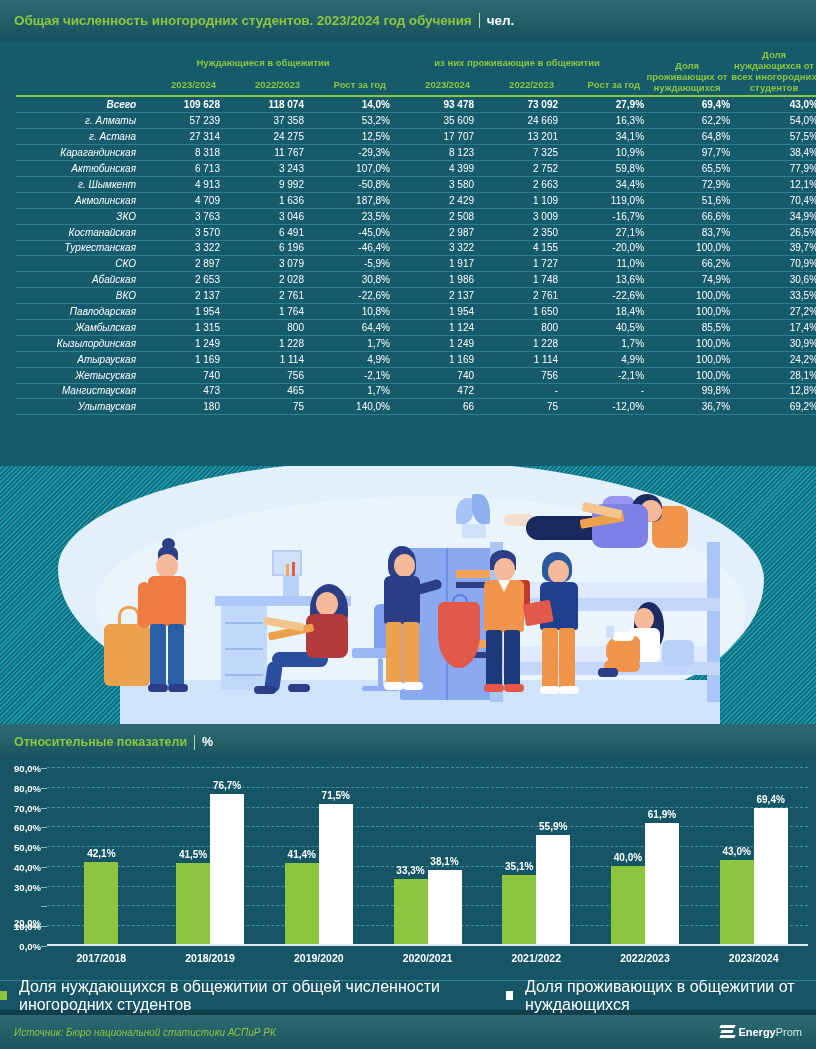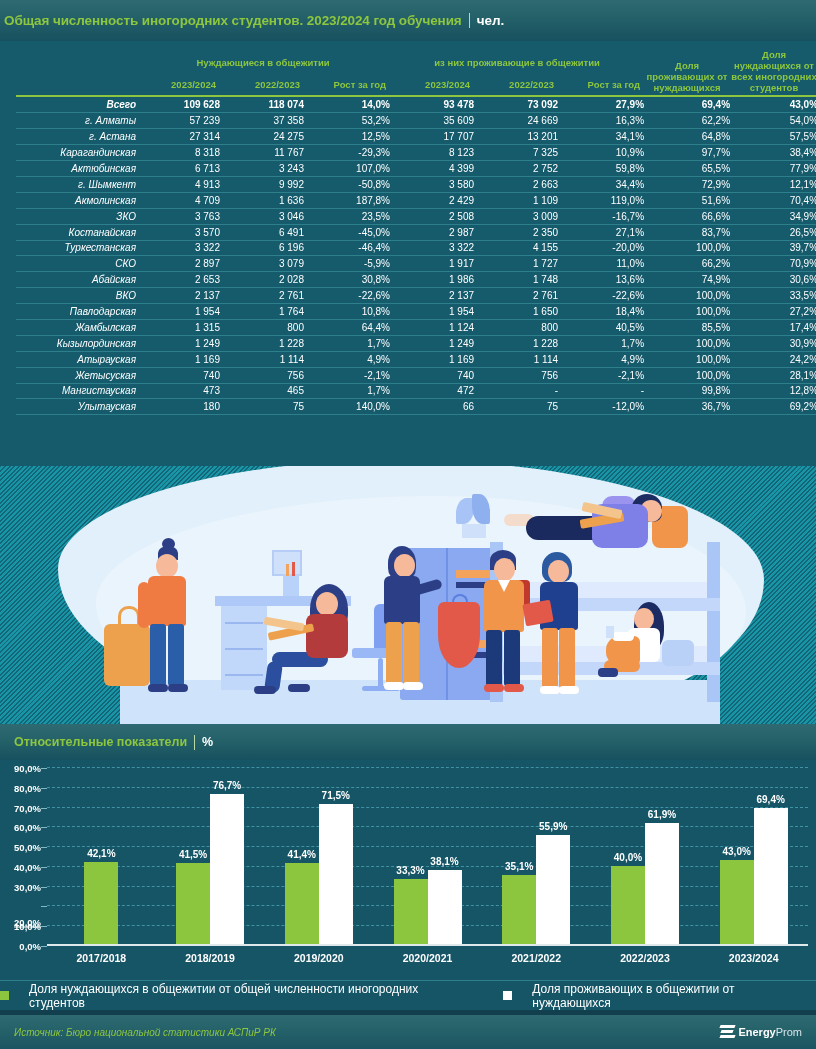--- a/index.html
+++ b/index.html
@@ -10,21 +10,21 @@
     color:#ffffff;
     position:relative;
     overflow:hidden;
   }
 
   
   .title-band{
     height:41px;
     background:linear-gradient(180deg,#2f6a72 0%,#236068 45%,#17505f 100%);
     display:flex; align-items:center;
-    padding-left:4px;
+    padding-left:14px;
   }
   .title-main{
     font-size:13.5px; font-weight:bold; color:#8dc63f; letter-spacing:-.1px;
     white-space:nowrap;
   }
   .title-sep{
     display:inline-block; width:1px; height:15px; background:#b9d9a7;
     margin:0 7px; vertical-align:-3px;
   }
   .title-unit{ font-size:13.5px; font-weight:bold; color:#ffffff; }
@@ -285,21 +285,21 @@
     display:flex; justify-content:space-around;
   }
   .xlab{ flex:1; text-align:center; font-size:10.5px; color:#ffffff; font-weight:bold; }
 
   
   .legend{
     height:30px; background:#155566;
     display:flex; align-items:center; justify-content:center; gap:26px;
     border-top:1px solid #2d7f8c;
   }
-  .lg{ display:flex; align-items:center; gap:20px; font-size:12px; color:#ffffff; }
+  .lg{ display:flex; align-items:center; gap:12px; font-size:16px; color:#ffffff; }
   .swatch{ width:9px; height:9px; display:inline-block; }
   .swatch.green{ background:#8cc63e; }
   .swatch.white{ background:#ffffff; }
 
   
   .footer{
     position:absolute; left:0; right:0; bottom:0; height:34px;
     background:linear-gradient(180deg,#2f6a72 0%,#236068 50%,#1b5563 100%);
     display:flex; align-items:center; justify-content:space-between;
     padding:0 14px;

